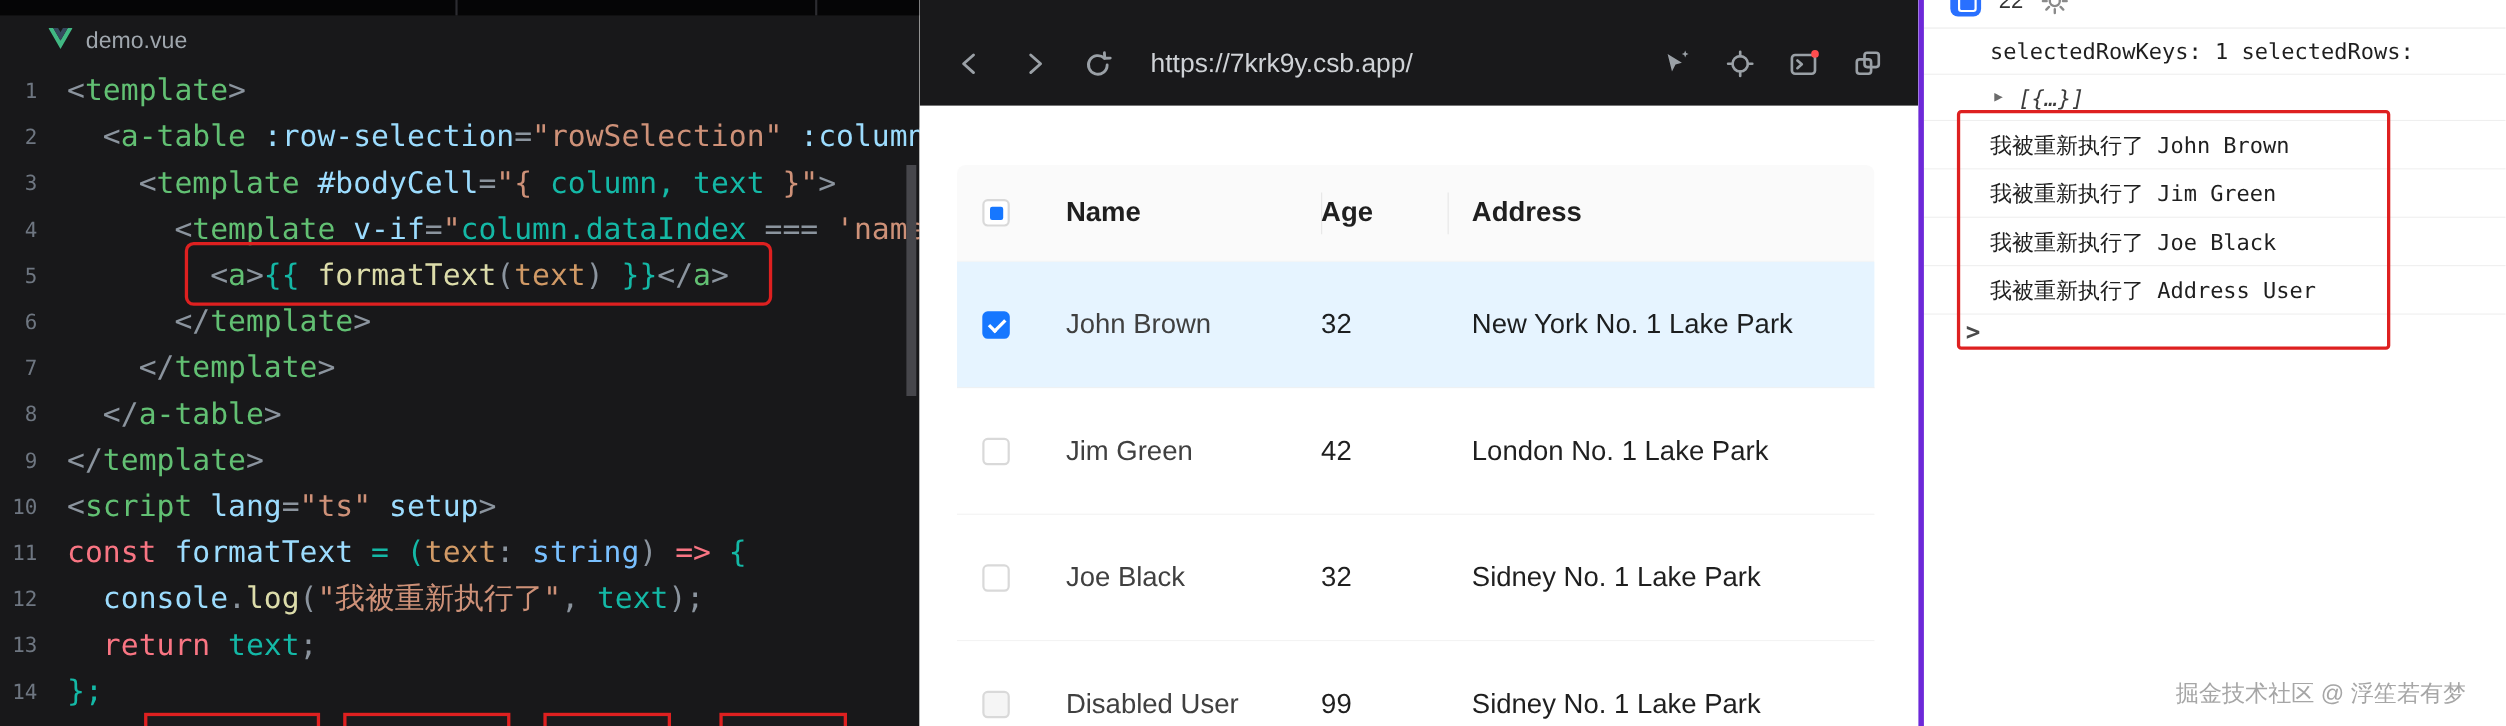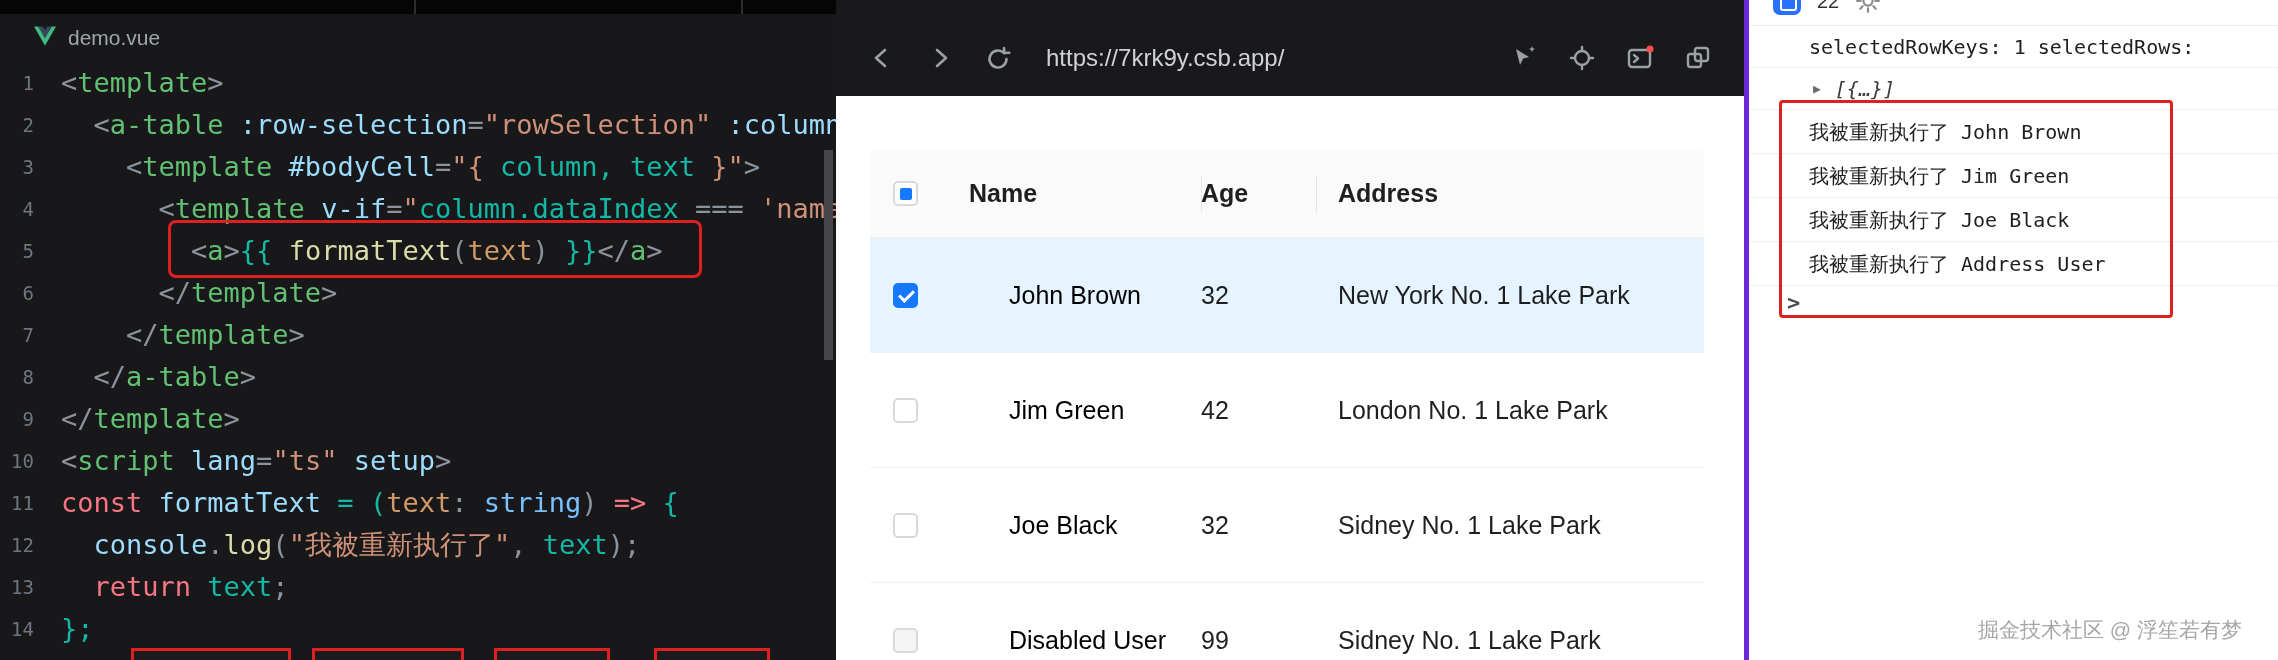--- a/index.html
+++ b/index.html
@@ -12,21 +12,21 @@
 
   
   .editor {
     position:absolute; left:0; top:0; width:836px; height:660px;
     background:#18181a; overflow:hidden;
   }
   .tabstrip { position:absolute; left:0; top:0; width:836px; height:14px; background:#050506; }
   .tabsep { position:absolute; top:0; width:2px; height:14px; background:#2c2c30; }
   .breadcrumb {
     position:absolute; left:0; top:14px; height:48px; width:836px;
-    display:flex; align-items:center; gap:12px; padding-left:34px;
+    display:flex; align-items:center; gap:12px; padding-left:44px;
     color:#9fa6ad; font-size:21px;
   }
   .code {
     position:absolute; left:0; top:62px; right:0;
     font-family:"DejaVu Sans Mono", monospace; font-size:27px; color:#d4d4d4;
   }
   .cline { display:flex; height:42px; line-height:42px; }
   .ln { width:34px; flex:none; text-align:right; color:#6e7681; font-size:19px; }
   .lc { padding-left:27px; white-space:pre; }
   .tok-pl  { color:#14b8a6; }
@@ -70,21 +70,21 @@
   .td { display:flex; align-items:center; }
   .c1 { width:71px; justify-content:center; }
   .c2 { width:260px; padding-left:28px; }
   .c3 { width:115px; }
   .c4 { flex:1; padding-left:22px; }
   .th { position:relative; }
   .th.sep::before {
     content:""; position:absolute; left:0; top:50%; transform:translateY(-50%);
     width:1px; height:38px; background:rgba(5,5,5,0.08);
   }
-  .link { color:#000000; text-decoration:none; cursor:pointer;margin-left:40px; }
+  .link { color:#404040; text-decoration:none; cursor:pointer; }
   .cb {
     width:25px; height:25px; border:2px solid #d9d9d9; border-radius:5px;
     background:#fff; position:relative; flex:none; cursor:pointer;
   }
   .cb.checked { background:#1677ff; border-color:#1677ff; }
   .cb.checked::after {
     content:""; position:absolute; left:7px; top:2px; width:6px; height:12px;
     border-right:3px solid #fff; border-bottom:3px solid #fff; transform:rotate(45deg);
   }
   .cb.ind::after {

